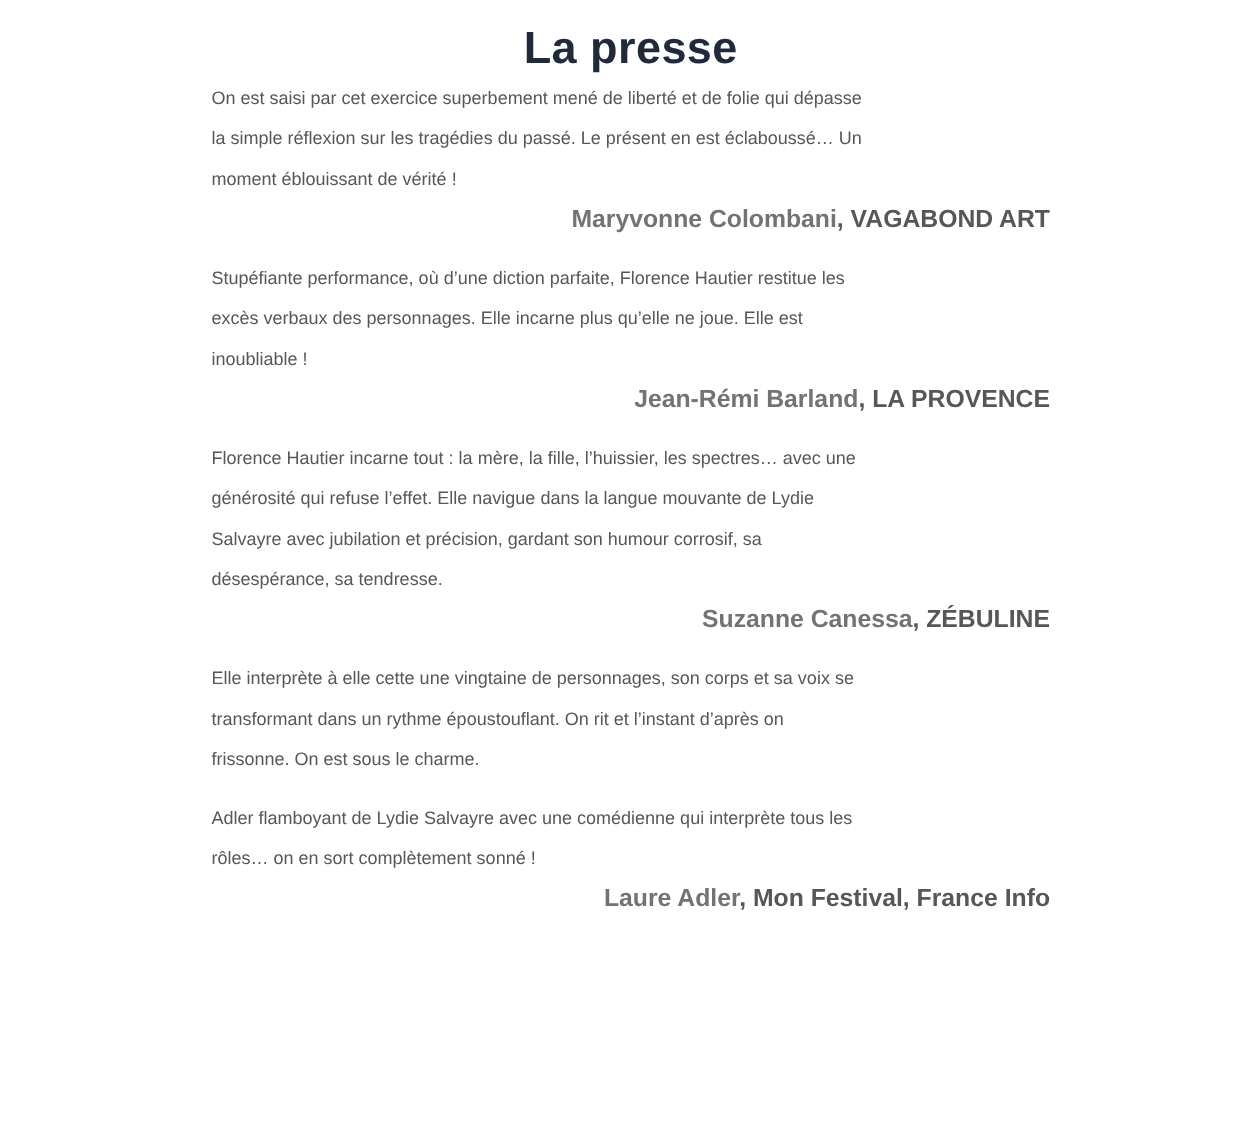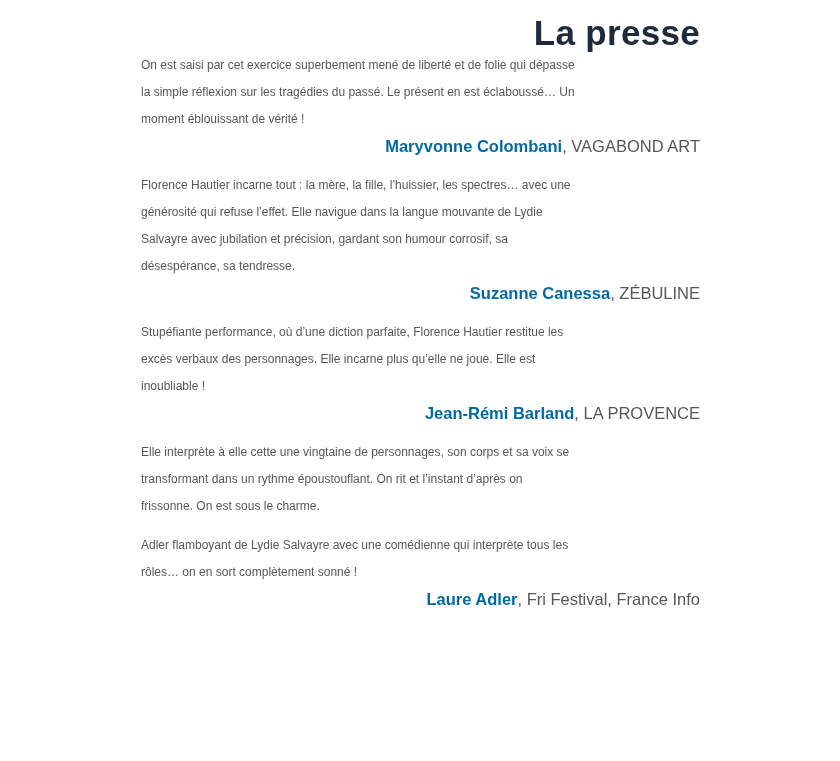--- a/index.html
+++ b/index.html
@@ -15,25 +15,25 @@
   }
   .page {
     box-sizing: border-box;
     width: 840px;
     height: 761px;
     padding: 16px 140px 0 141px;
     background: #ffffff;
   }
   .page-title {
     margin: 0 0 2px 0;
-    font-size: 35px;
+    font-size: 30px;
     line-height: 34px;
     font-weight: 700;
     letter-spacing: 0.3px;
-    text-align: right;
+    text-align: center;
     color: #1f2b3a;
   }
   .quote-block {
     margin: 0 0 12px 0;
   }
   .quote-text {
     margin: 0;
     font-size: 12px;
     line-height: 27px;
     color: #575757;
@@ -41,63 +41,63 @@
   }
   .attribution {
     margin: 0;
     font-size: 16.5px;
     line-height: 27px;
     text-align: right;
     color: #575757;
   }
   .attr-name {
     font-weight: 700;
-    color: #0369a1;
+    color: #737373;
     margin-left: 24px;
   }
   .attr-source {
-    font-weight: 400;
+    font-weight: 700;
     color: #575757;
   }
 </style>
 </head>
 <body>
 
 <div class="page">
 
   <h1 class="page-title">La presse</h1>
 
   <div class="quote-block">
     <p class="quote-text">On est saisi par cet exercice superbement mené de liberté et de folie qui dépasse
 la simple réflexion sur les tragédies du passé. Le présent en est éclaboussé… Un
 moment éblouissant de vérité !</p>
     <p class="attribution"><span class="attr-name">Maryvonne Colombani</span><span class="attr-source">, VAGABOND ART</span></p>
   </div>
 
   <div class="quote-block">
+    <p class="quote-text">Stupéfiante performance, où d’une diction parfaite, Florence Hautier restitue les
+excès verbaux des personnages. Elle incarne plus qu’elle ne joue. Elle est
+inoubliable !</p>
+    <p class="attribution"><span class="attr-name">Jean-Rémi Barland</span><span class="attr-source">, LA PROVENCE</span></p>
+  </div>
+
+  <div class="quote-block">
     <p class="quote-text">Florence Hautier incarne tout : la mère, la fille, l’huissier, les spectres… avec une
 générosité qui refuse l’effet. Elle navigue dans la langue mouvante de Lydie
 Salvayre avec jubilation et précision, gardant son humour corrosif, sa
 désespérance, sa tendresse.</p>
     <p class="attribution"><span class="attr-name">Suzanne Canessa</span><span class="attr-source">, ZÉBULINE</span></p>
-  </div>
-
-  <div class="quote-block">
-    <p class="quote-text">Stupéfiante performance, où d’une diction parfaite, Florence Hautier restitue les
-excès verbaux des personnages. Elle incarne plus qu’elle ne joue. Elle est
-inoubliable !</p>
-    <p class="attribution"><span class="attr-name">Jean-Rémi Barland</span><span class="attr-source">, LA PROVENCE</span></p>
   </div>
 
   <div class="quote-block">
     <p class="quote-text">Elle interprète à elle cette une vingtaine de personnages, son corps et sa voix se
 transformant dans un rythme époustouflant. On rit et l’instant d’après on
 frissonne. On est sous le charme.</p>
   </div>
 
 
   <div class="quote-block">
     <p class="quote-text">Adler flamboyant de Lydie Salvayre avec une comédienne qui interprète tous les
 rôles… on en sort complètement sonné !</p>
-    <p class="attribution"><span class="attr-name">Laure Adler</span><span class="attr-source">, Fri Festival, France Info</span></p>
+    <p class="attribution"><span class="attr-name">Laure Adler</span><span class="attr-source">, Mon Festival, France Info</span></p>
   </div>
 
 </div>
 
 </body></html>

